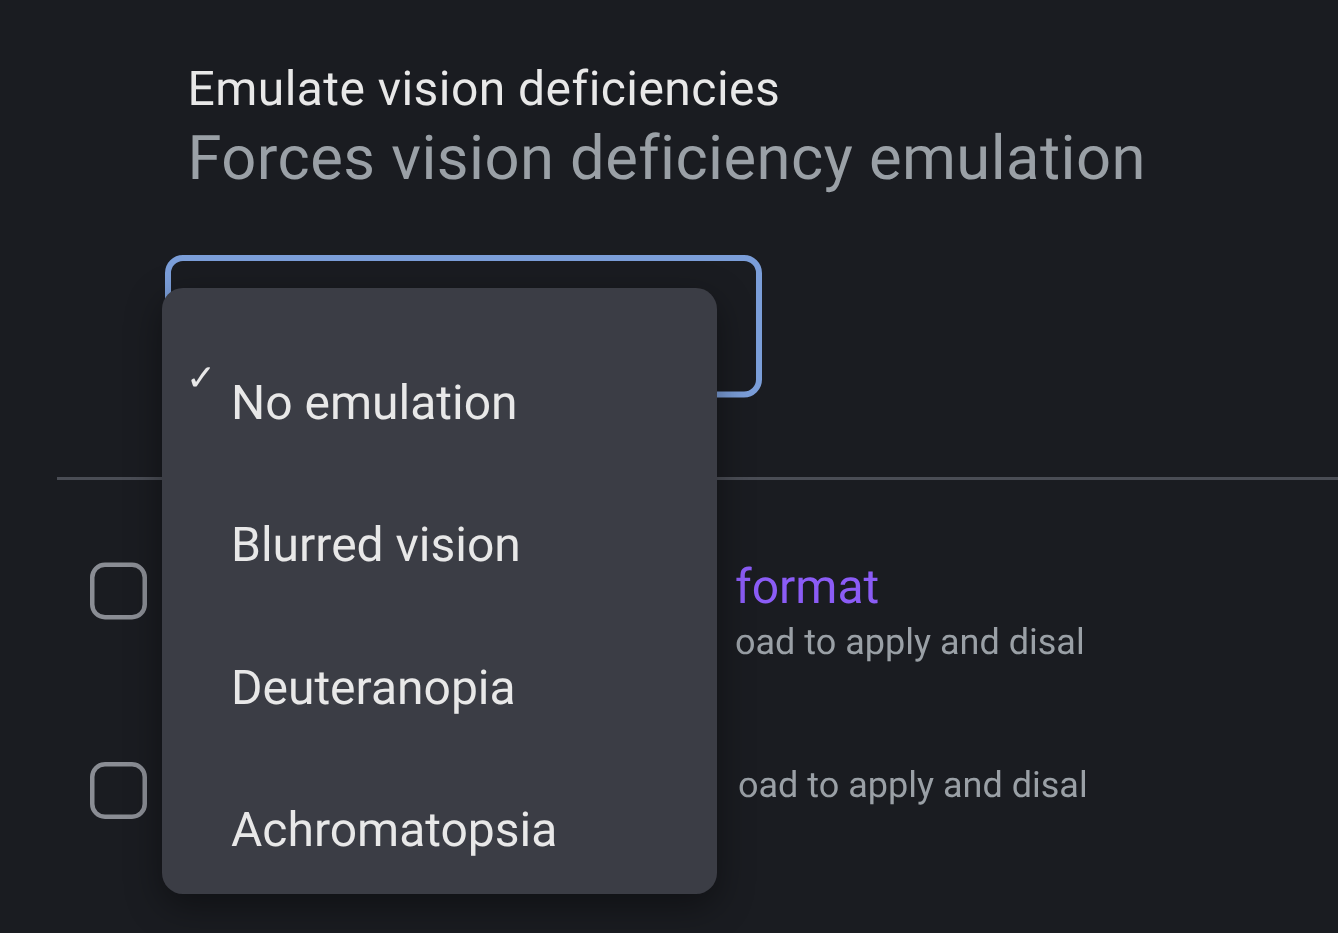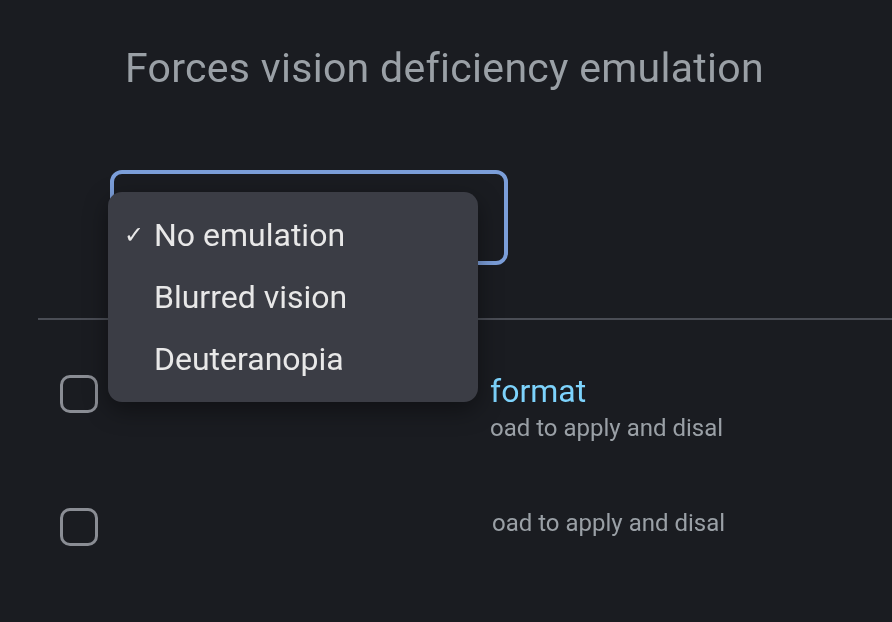--- a/index.html
+++ b/index.html
@@ -106,55 +106,57 @@
     .check-icon {
       width: 30px;
       flex-shrink: 0;
       font-size: 24px;
       color: #e8e8e8;
       text-align: left;
     }
 
     .dropdown-item-label {
       flex: 1;
+      margin-top: 33px;
     }
 
     .checkbox-text-right {
       position: absolute;
     }
 
     .text-right-1 {
       left: 490px;
       top: 372px;
     }
 
     .text-right-2 {
       left: 492px;
       top: 505px;
     }
 
     .partial-text {
-      color: #7dd3fc;
+      color: #8b5cf6;
       font-size: 32px;
       font-weight: 400;
       white-space: nowrap;
     }
 
     .partial-desc {
       color: #9aa0a6;
       font-size: 24px;
       font-weight: 400;
       white-space: nowrap;
       margin-top: 4px;
     }
   </style>
 </head>
 <body>
 
 <div class="section">
+  <div class="section-title">Emulate vision deficiencies</div>
   <div class="section-description">Forces vision deficiency emulation</div>
 </div>
 
 <div class="select-box"></div>
 
 <div class="divider"></div>
 
 <div class="checkbox-row checkbox-row-1">
   <div class="checkbox"></div>
 </div>
@@ -178,13 +180,17 @@
     <span class="dropdown-item-label">No emulation</span>
   </div>
   <div class="dropdown-item">
     <span class="check-icon"></span>
     <span class="dropdown-item-label">Blurred vision</span>
   </div>
   <div class="dropdown-item">
     <span class="check-icon"></span>
     <span class="dropdown-item-label">Deuteranopia</span>
   </div>
+  <div class="dropdown-item">
+    <span class="check-icon"></span>
+    <span class="dropdown-item-label">Achromatopsia</span>
+  </div>
 </div>
 
 </body></html>

